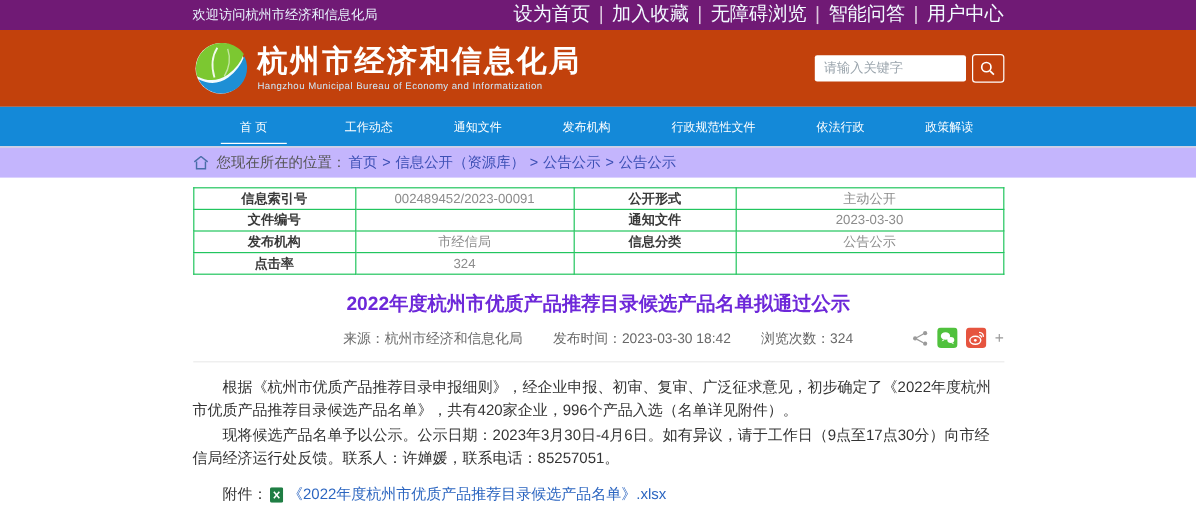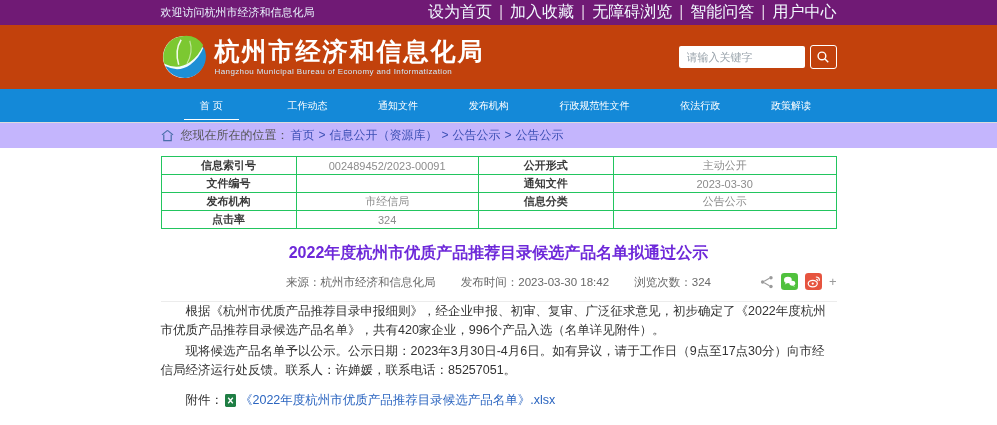--- a/index.html
+++ b/index.html
@@ -49,21 +49,21 @@
   td.c1 { width: 20%; } td.c2 { width: 27%; } td.c3 { width: 20%; } td.c4 { width: 33%; }
   td.val { color: #8c8c8c; }
 
   .art-title { margin: 14px 0 11px; text-align: center; font-size: 16px; font-weight: bold; color: #6d28d9; }
   .art-meta { position: relative; text-align: center; font-size: 11.5px; color: #686868; padding-bottom: 11px; border-bottom: 1px solid #ececec; }
   .art-meta span.m { margin: 4px 11px; text-align: right; }
   .share { position: absolute; right: 0; top: -2px; display: flex; align-items: center; gap: 7px; }
   .share-ico { display: inline-flex; cursor: pointer; }
   .share-plus { color: #9a9a9a; font-size: 13px; cursor: pointer; }
 
-  .art-body { margin-top: 0; }
+  .art-body { margin-top: 12px; }
   .art-body p { font-size: 12.5px; color: #333; line-height: 19px; text-indent: 2em; margin-bottom: 2px; }
   .attach { margin-top: 12px; padding-left: 2em; font-size: 12.5px; color: #333; display: flex; align-items: center; }
   .attach-ico { margin: 0 4px 0 2px; display: inline-flex; }
   .attach-link { color: #2b65c0; cursor: pointer; text-decoration: none; }
 </style>
 </head>
 <body>
 
 <div class="topbar">
   <div class="container">

